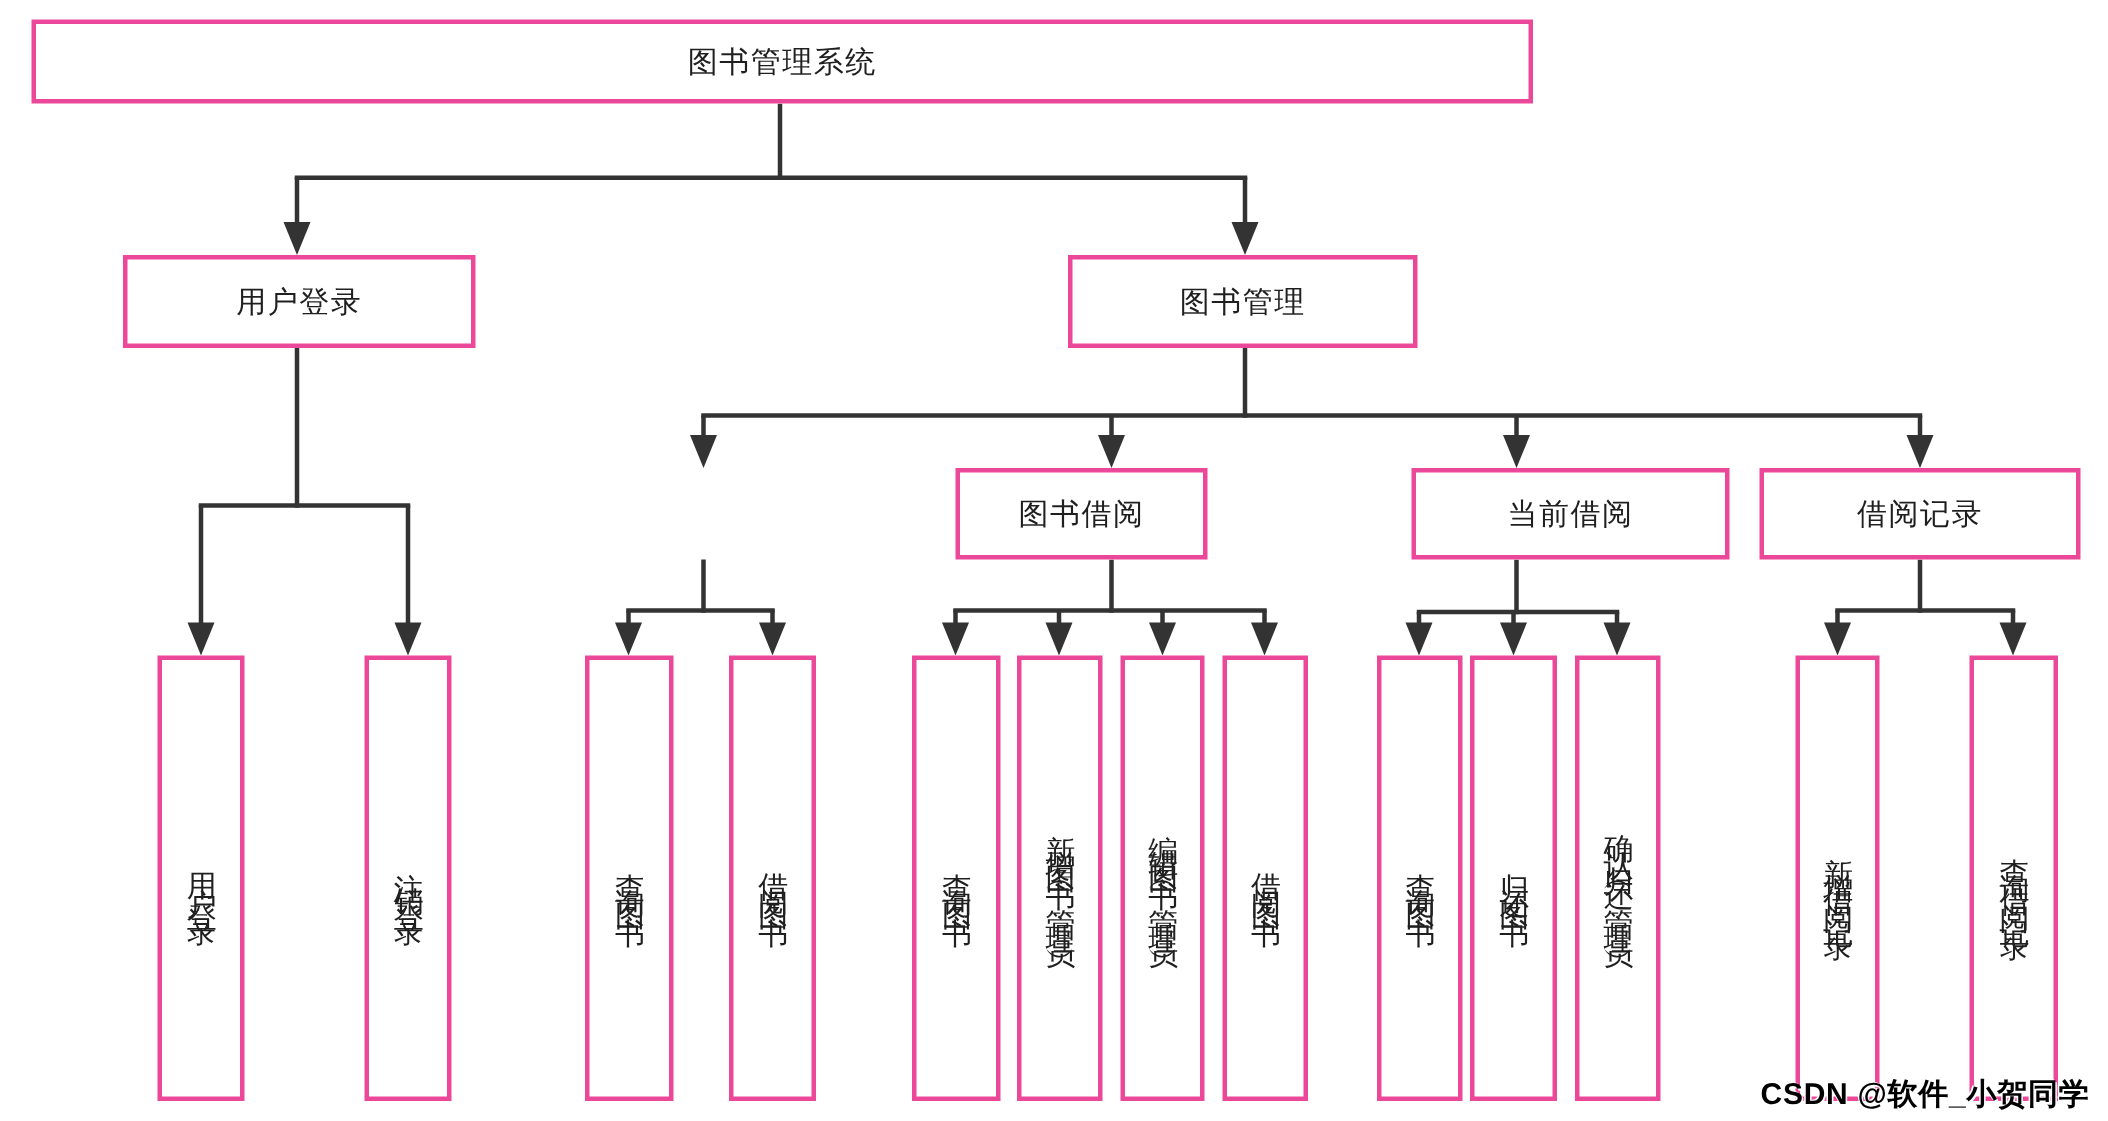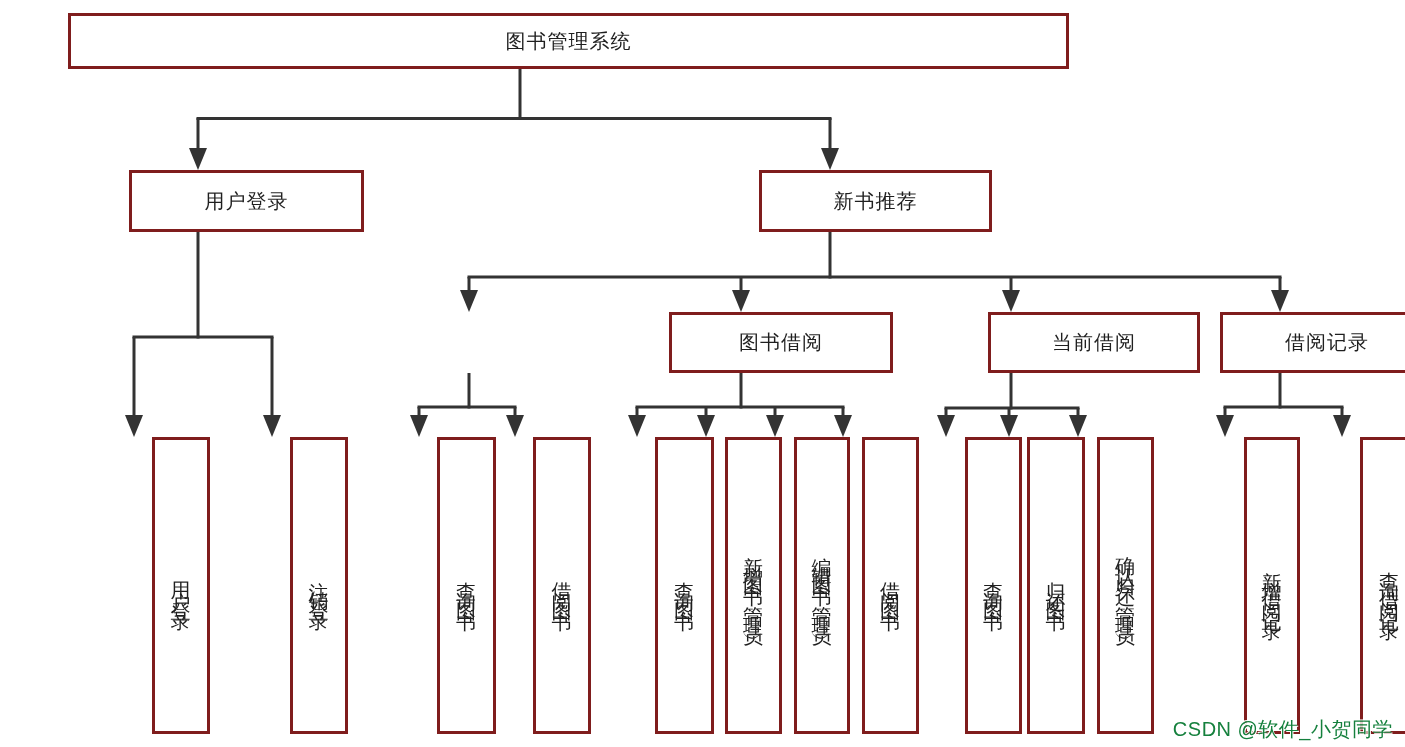--- a/index.html
+++ b/index.html
@@ -28,51 +28,51 @@
     stroke-width: 3;
   }
   .wires polygon {
     fill: #333333;
     stroke: none;
   }
   .node {
     position: absolute;
     box-sizing: border-box;
     background: #ffffff;
-    border: 3px solid #7f1d1d;
+    border: 3px solid #ec4899;
     display: flex;
     align-items: center;
     justify-content: center;
     z-index: 2;
     color: #1f1f1f;
-    margin-left: 47px;
   }
   .node .hlabel {
     font-size: 20px;
     letter-spacing: 1px;
     white-space: nowrap;
   }
   .node .vlabel {
     writing-mode: vertical-rl;
     text-orientation: mixed;
     font-size: 20px;
     line-height: 1;
     letter-spacing: 10px;
     white-space: nowrap;
   }
   .watermark {
     position: absolute;
     right: 12px;
     bottom: 4px;
     font-size: 20px;
-    color: #15803d;
+    color: #000000;
     letter-spacing: 0.5px;
     text-shadow: 1px 1px 0 #ffffff, -1px -1px 0 #ffffff;
     z-index: 3;
     white-space: nowrap;
+    font-weight: bold;
   }
 </style>
 </head>
 <body>
 
 <div class="stage">
 
   <svg class="wires" viewBox="0 0 1405 747" xmlns="http://www.w3.org/2000/svg">
 
     <g>
@@ -150,24 +150,24 @@
   </svg>
 
   <div class="node" style="left:21px;top:13px;width:1001px;height:56px">
     <span class="hlabel">图书管理系统</span>
   </div>
 
   <div class="node" style="left:82px;top:170px;width:235px;height:62px">
     <span class="hlabel">用户登录</span>
   </div>
   <div class="node" style="left:712px;top:170px;width:233px;height:62px">
-    <span class="hlabel">新书推荐</span>
-  </div>
-
-  <div class="node" style="left:622px;top:312px;width:224px;height:61px">
+    <span class="hlabel">图书管理</span>
+  </div>
+
+  <div class="node" style="left:637px;top:312px;width:168px;height:61px">
     <span class="hlabel">图书借阅</span>
   </div>
   <div class="node" style="left:941px;top:312px;width:212px;height:61px">
     <span class="hlabel">当前借阅</span>
   </div>
   <div class="node" style="left:1173px;top:312px;width:214px;height:61px">
     <span class="hlabel">借阅记录</span>
   </div>
 
   <div class="node" style="left:105px;top:437px;width:58px;height:297px">

